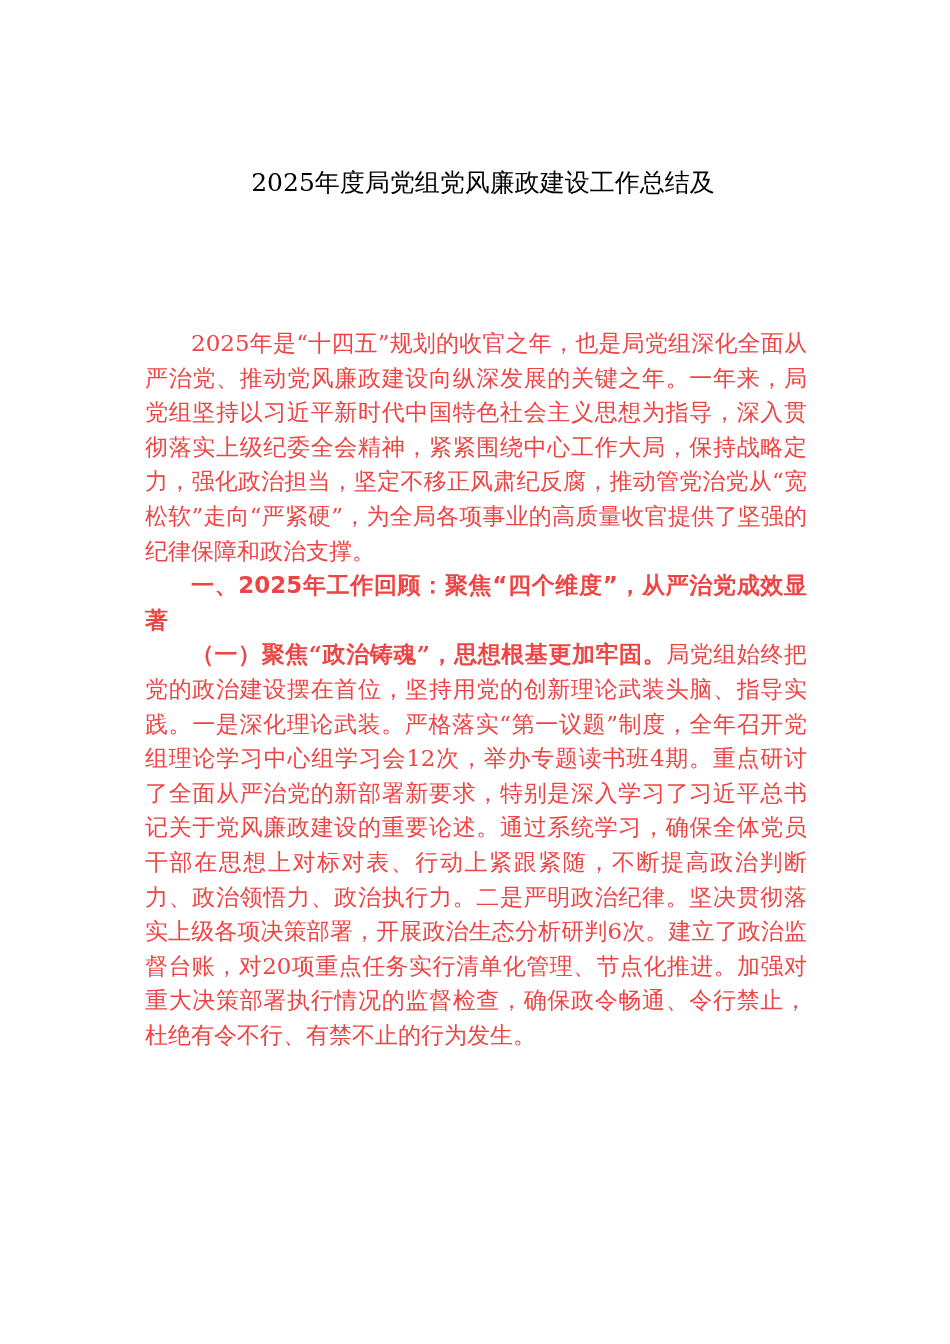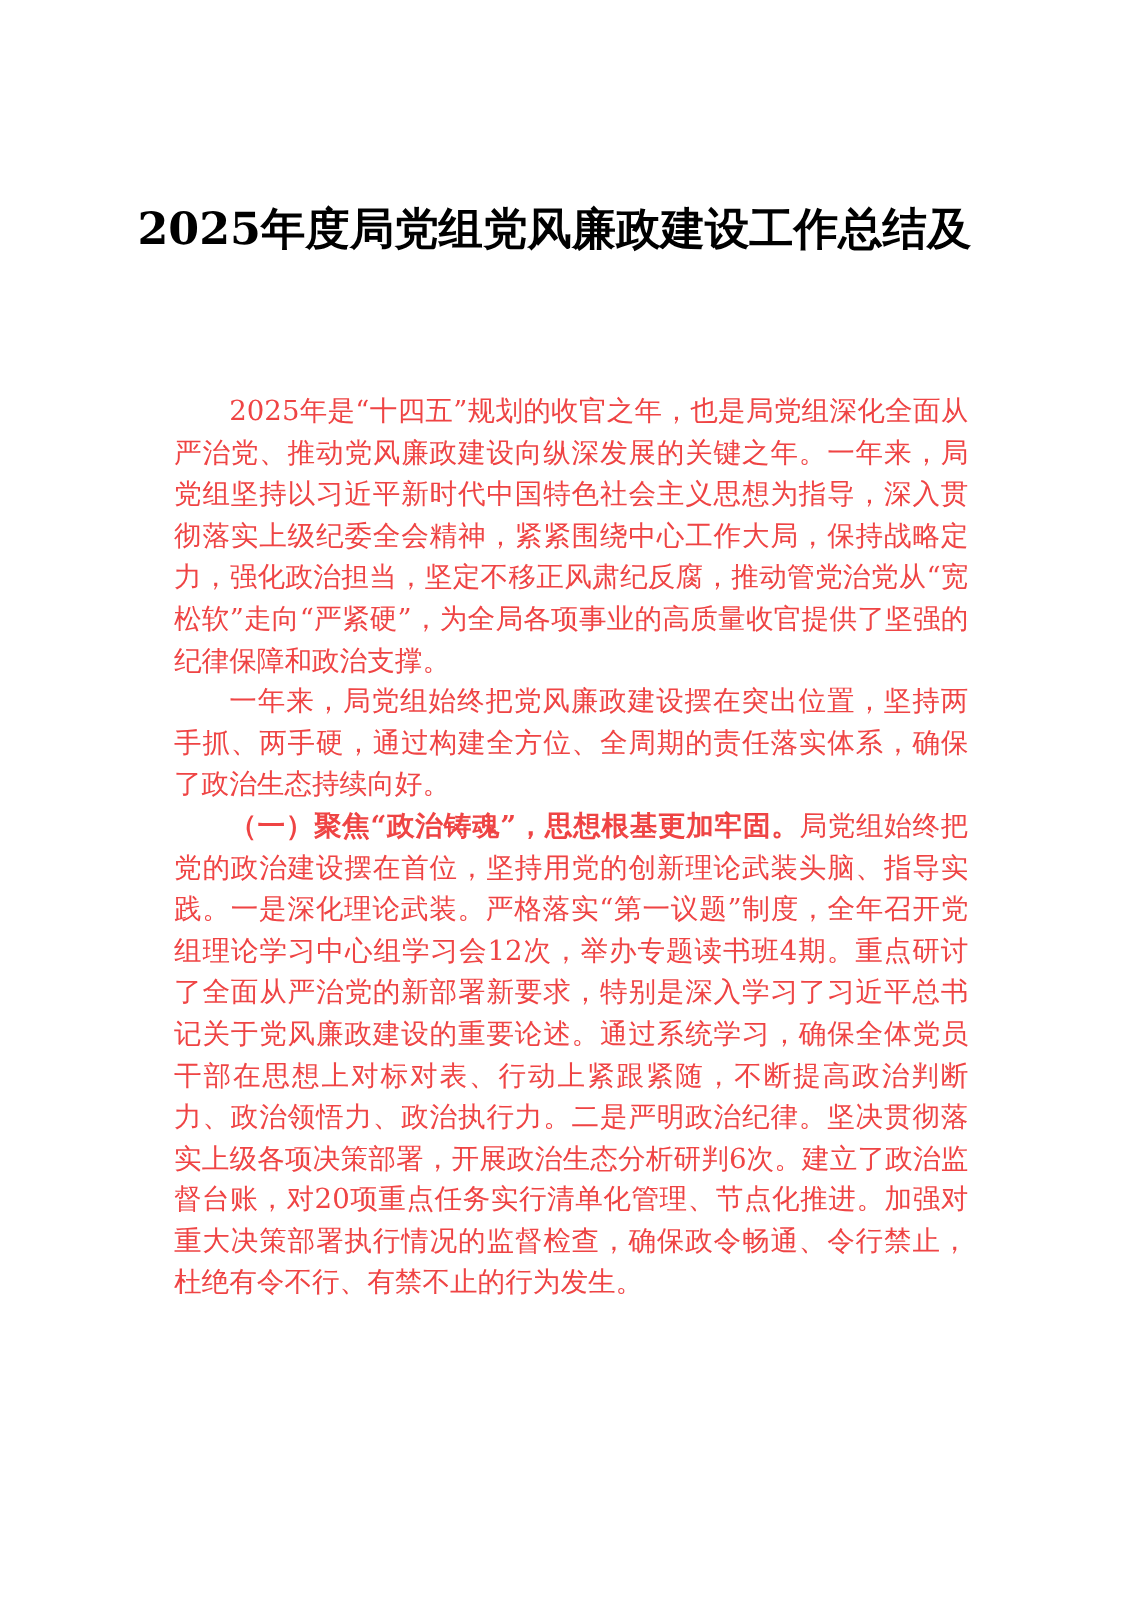--- a/index.html
+++ b/index.html
@@ -1,23 +1,23 @@
 <!DOCTYPE html>
 <html><head>
 <meta charset="utf-8">
 <style>
   html, body { margin: 0; padding: 0; background: #ffffff; }
   body { width: 950px; height: 1344px; position: relative; overflow: hidden; }
   .page {
     position: absolute; left: 0; top: 0; width: 950px; height: 1344px; background: #fff;
   }
   .title {
-    position: absolute; left: 87px; width: 750px; text-align: center;
+    position: absolute; left: 108px; width: 750px; text-align: center;
     font-family: "DejaVu Serif", "Liberation Serif", serif;
-    font-weight: bold; font-size: 37px; color: #000; letter-spacing: 0px;
+    font-weight: normal; font-size: 25px; color: #000; letter-spacing: 0px;
     margin: 0;
   }
   .title.l1 { top: 166px; }
   .title.l2 { top: 209px; }
   .body {
     position: absolute; left: 145px; top: 326px; width: 662px;
     font-family: "DejaVu Serif", "Liberation Serif", serif;
     font-size: 23px; line-height: 34.6px; color: #ef4444;
     text-align: justify; text-justify: inter-character;
   }
@@ -26,16 +26,16 @@
   .body .lead { font-weight: bold; }
 </style>
 </head>
 <body>
 
 <div class="page">
   <h1 class="title l1">2025年度局党组党风廉政建设工作总结及</h1>
 
   <div class="body">
     <p>2025年是“十四五”规划的收官之年，也是局党组深化全面从严治党、推动党风廉政建设向纵深发展的关键之年。一年来，局党组坚持以习近平新时代中国特色社会主义思想为指导，深入贯彻落实上级纪委全会精神，紧紧围绕中心工作大局，保持战略定力，强化政治担当，坚定不移正风肃纪反腐，推动管党治党从“宽松软”走向“严紧硬”，为全局各项事业的高质量收官提供了坚强的纪律保障和政治支撑。</p>
-    <p>一年来，局党组始终把党风廉政建设摆在突出位置，坚持两手抓、两手硬，通过构建全方位、全周期的责任落实体系，确保了政治生态持续向好。</p>
+    <p class="h1">一、2025年工作回顾：聚焦“四个维度”，从严治党成效显著</p>
     <p><span class="lead">（一）聚焦“政治铸魂”，思想根基更加牢固。</span><span>局党组始终把党的政治建设摆在首位，坚持用党的创新理论武装头脑、指导实践。一是深化理论武装。严格落实“第一议题”制度，全年召开党组理论学习中心组学习会12次，举办专题读书班4期。重点研讨了全面从严治党的新部署新要求，特别是深入学习了习近平总书记关于党风廉政建设的重要论述。通过系统学习，确保全体党员干部在思想上对标对表、行动上紧跟紧随，不断提高政治判断力、政治领悟力、政治执行力。二是严明政治纪律。坚决贯彻落实上级各项决策部署，开展政治生态分析研判6次。建立了政治监督台账，对20项重点任务实行清单化管理、节点化推进。加强对重大决策部署执行情况的监督检查，确保政令畅通、令行禁止，杜绝有令不行、有禁不止的行为发生。</span></p>
   </div>
 </div>
 
 </body></html>

